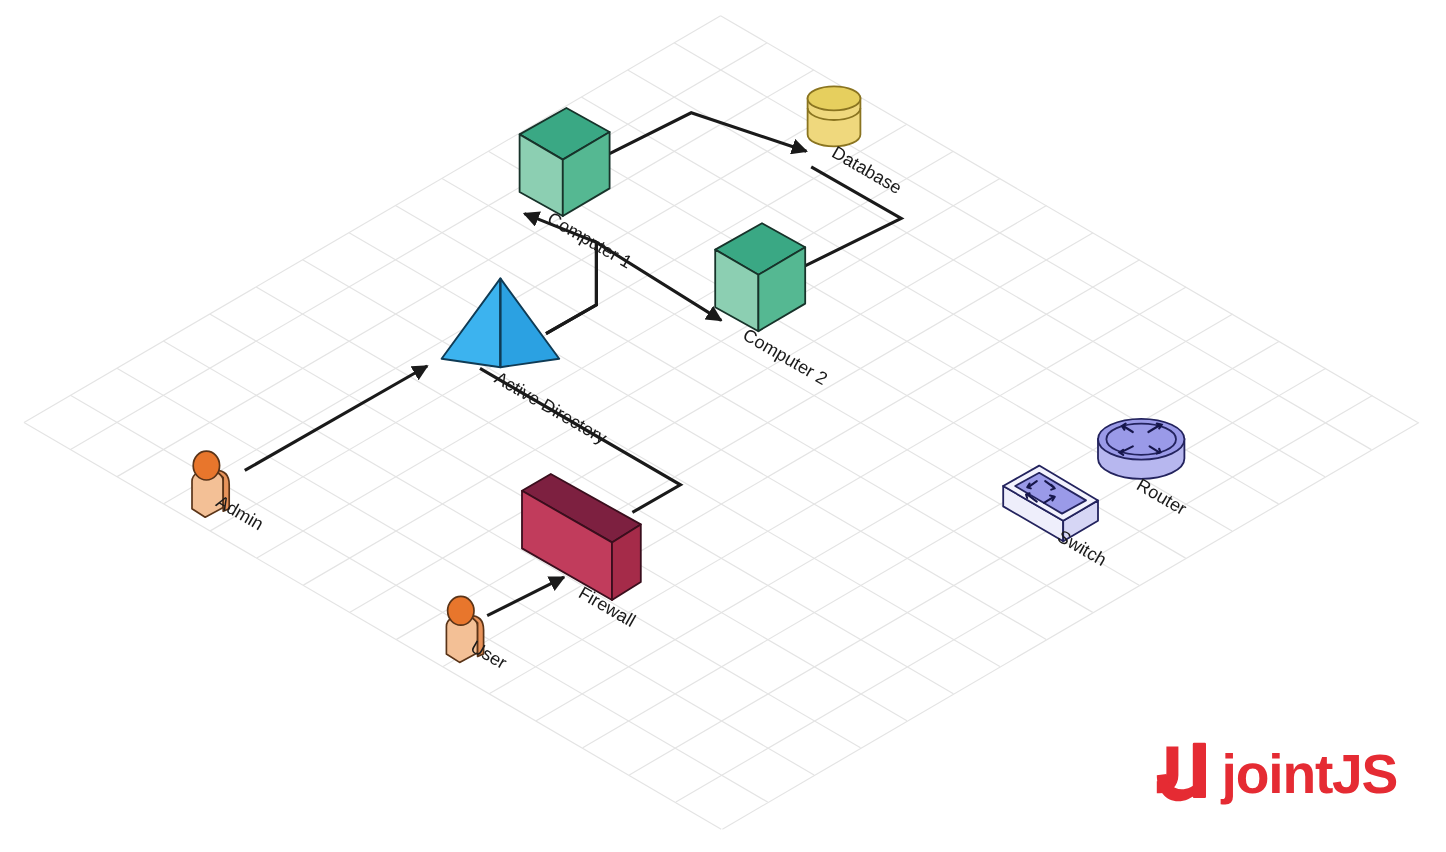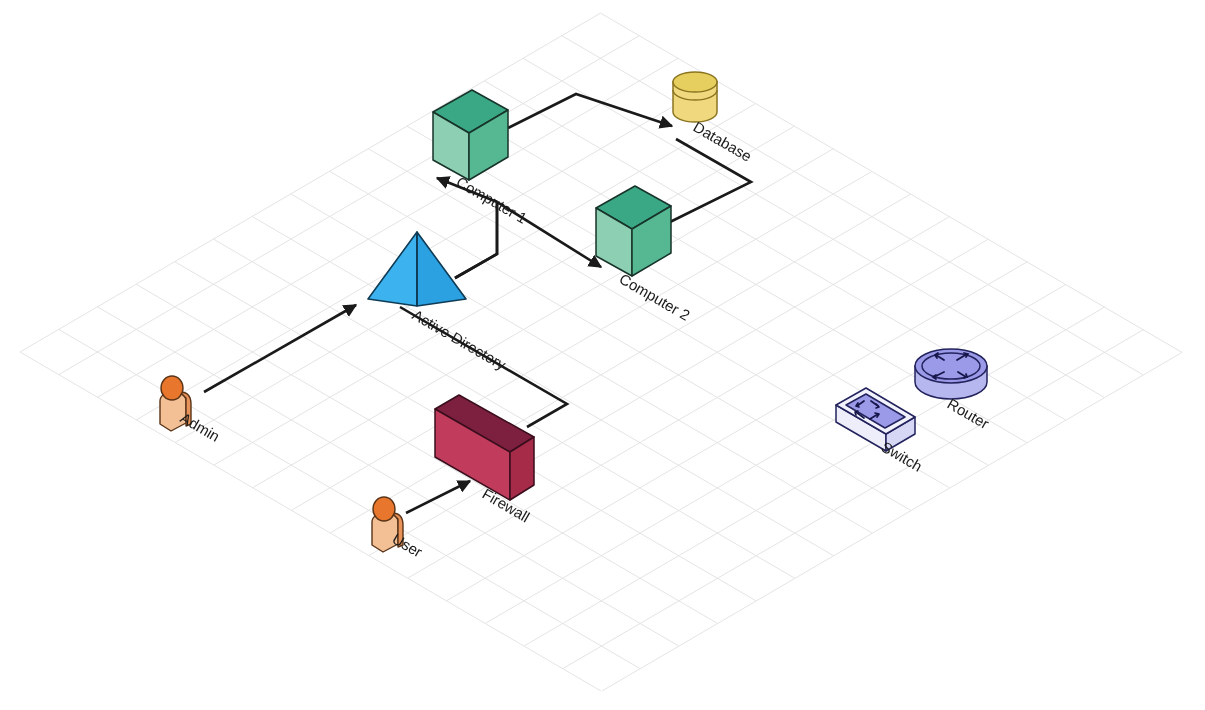--- a/index.html
+++ b/index.html
@@ -197,13 +197,25 @@
       <text x="179" y="421" transform="rotate(30 179 421)">Admin</text>
 
       <text x="391" y="542" transform="rotate(30 391 542)">User</text>
 
       <text x="880" y="450" transform="rotate(30 880 450)">Switch</text>
 
       <text x="946" y="407" transform="rotate(30 946 407)">Router</text>
     </g>
   </svg>
 
+  <div class="logo-wrap">
+    <svg viewBox="0 0 210 66" xmlns="http://www.w3.org/2000/svg">
+
+      <g fill="#e52b33">
+        <path d="M 6 10 L 22 10 L 22 34 C 22 44 14 50 4 49 L 4 39 C 9 39 12 37 12 32 L 12 10 Z" transform="translate(-2,0)"></path>
+        <path d="M 4 39 C 4 48 13 55 24 50 L 33 45 L 33 54 L 22 60 C 8 66 -4 56 -4 40 Z" transform="translate(6,-6)"></path>
+        <rect x="32" y="7" width="11" height="46" rx="1"></rect>
+      </g>
+
+      <text x="56" y="49" font-family="Liberation Sans, sans-serif" font-size="46" font-weight="bold" fill="#e52b33" letter-spacing="-1">jointJS</text>
+    </svg>
+  </div>
 </div>
 
 </body></html>

